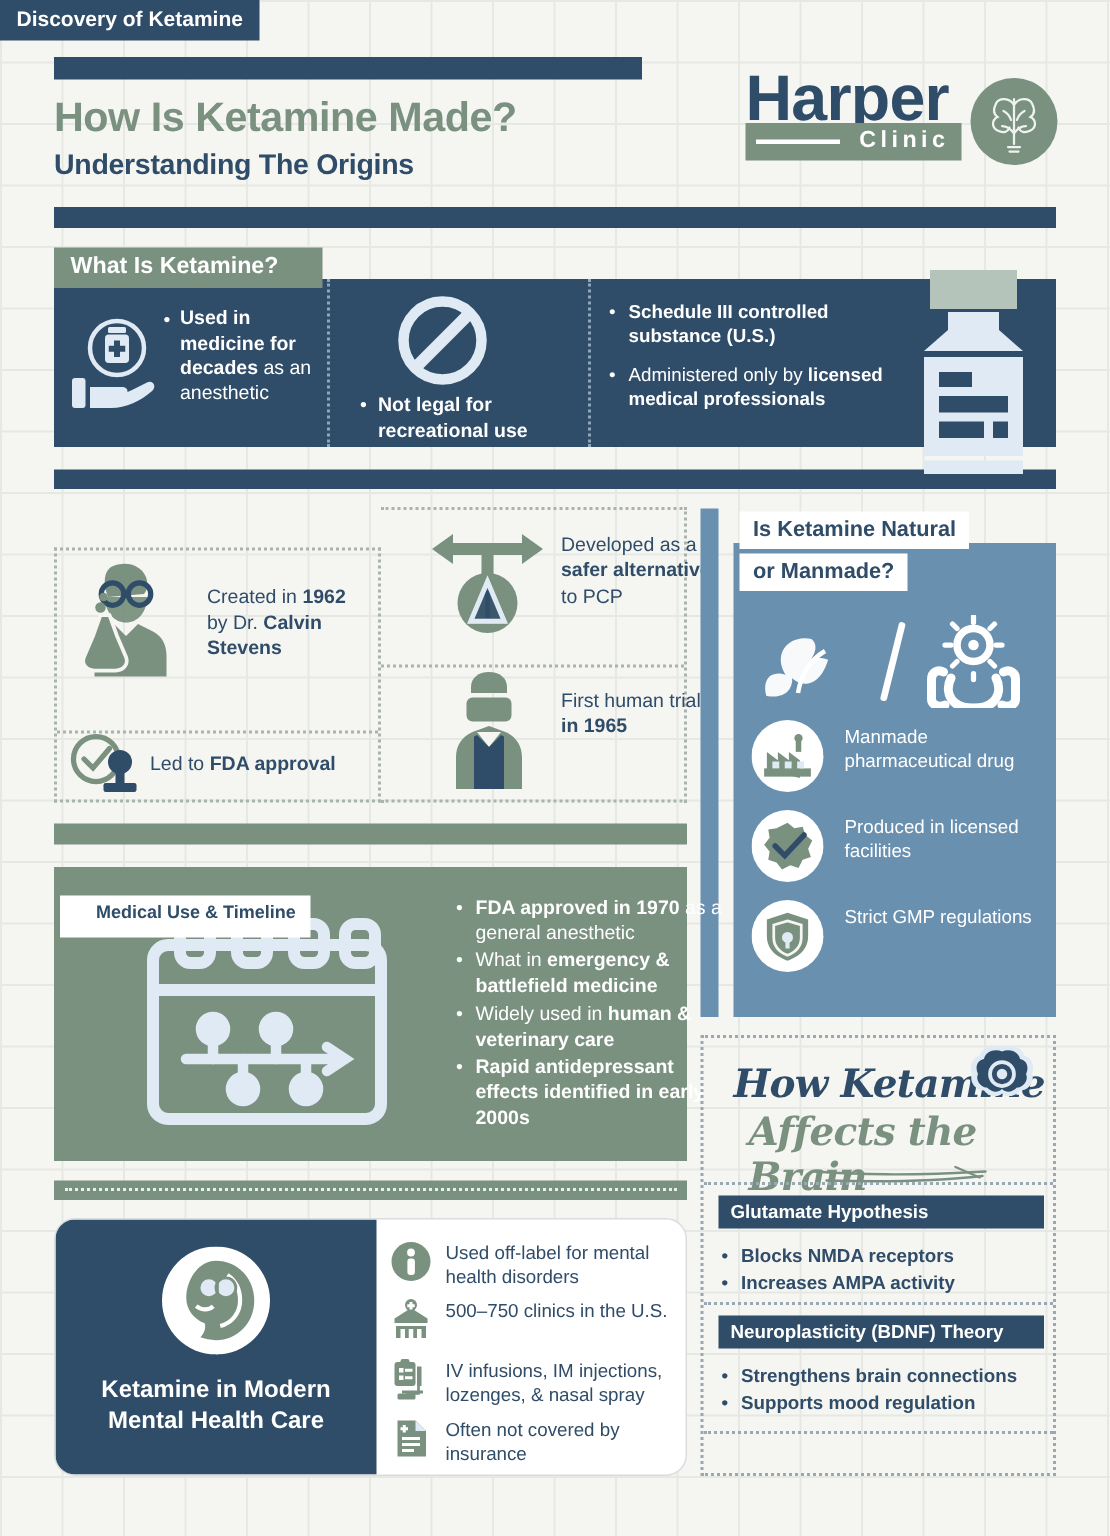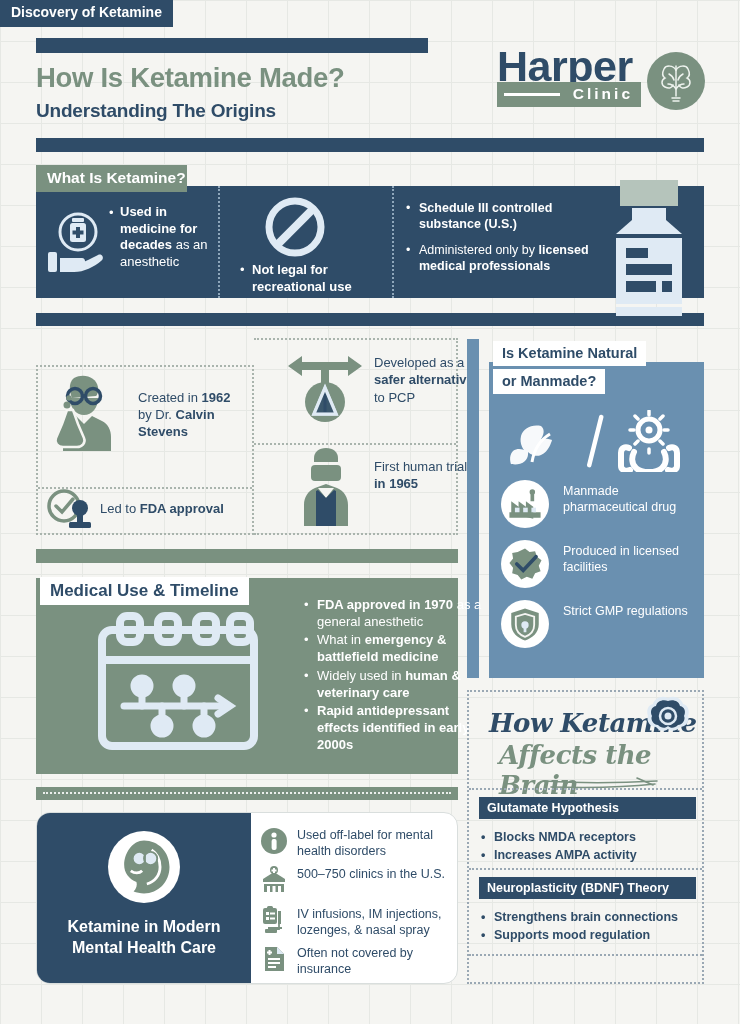--- a/index.html
+++ b/index.html
@@ -78,21 +78,21 @@
     position: absolute; right: 0; top: 10px; width: 58px; height: 58px;
     border-radius: 50%; background: var(--green);
   }
 
   
   #sec1 { position: absolute; left: 36px; top: 186px; width: 668px; height: 112px; background: var(--navy); }
   #sec1-tag {
     position: absolute; left: 36px; top: 165px; height: 27px;
     background: var(--green); color: #fff;
     font-size: 15.5px; font-weight: bold;
-    padding: 4px 1px 0 11px; z-index: 4;
+    padding: 4px 29px 0 11px; z-index: 4;
   }
   .s1col { position: absolute; top: 186px; height: 112px; }
   #s1c1 { left: 36px; width: 182px; }
   #s1c2 { left: 218px; width: 174px; border-left: 2px dotted #8fa7bb; }
   #s1c3 { left: 392px; width: 208px; border-left: 2px dotted #8fa7bb; }
   #s1-icon-hand { position: absolute; left: 10px; top: 26px; width: 68px; height: 62px; }
   #s1-b1 {
     position: absolute; left: 84px; top: 18px; width: 94px;
     font-size: 13px; line-height: 1.28; color: #fff;
   }
@@ -150,22 +150,22 @@
     background: #fff; border: 2px dotted #fff;
   }
   .s3text { position: absolute; left: 62px; top: 3px; width: 136px; font-size: 12.5px; line-height: 1.3; color: #fff; }
 
   
   #rule3 { left: 36px; top: 549px; width: 422px; height: 14px; background: var(--green); }
 
   
   #sec4 { position: absolute; left: 36px; top: 578px; width: 422px; height: 196px; background: var(--green); }
   #sec4-tag {
-    position: absolute; left: 40px; top: 577px; height: 28px; background: #fff; color: var(--navy);
-    font-size: 17px; font-weight: bold; padding: 4px 10px 0 10px; z-index: 4;
+    position: absolute; left: 40px; top: 597px; height: 28px; background: #fff; color: var(--navy);
+    font-size: 12px; font-weight: bold; padding: 4px 10px 0 24px; z-index: 4;
   }
   #s4-icon-cal { position: absolute; left: 58px; top: 32px; width: 168px; height: 144px; }
   #s4-list { position: absolute; left: 268px; top: 18px; width: 178px; font-size: 13px; line-height: 1.32; color: #fff; }
   #s4-list li { position: relative; list-style: none; padding-left: 13px; margin-bottom: 1px; }
   #s4-list li:before { content: "\2022"; position: absolute; left: 0; top: 0; }
 
   
   #rule4 { left: 36px; top: 787px; width: 422px; height: 13px; background: var(--green); }
   #rule4:after {
     content: ""; position: absolute; left: 7px; top: 5px; right: 7px; height: 0;

